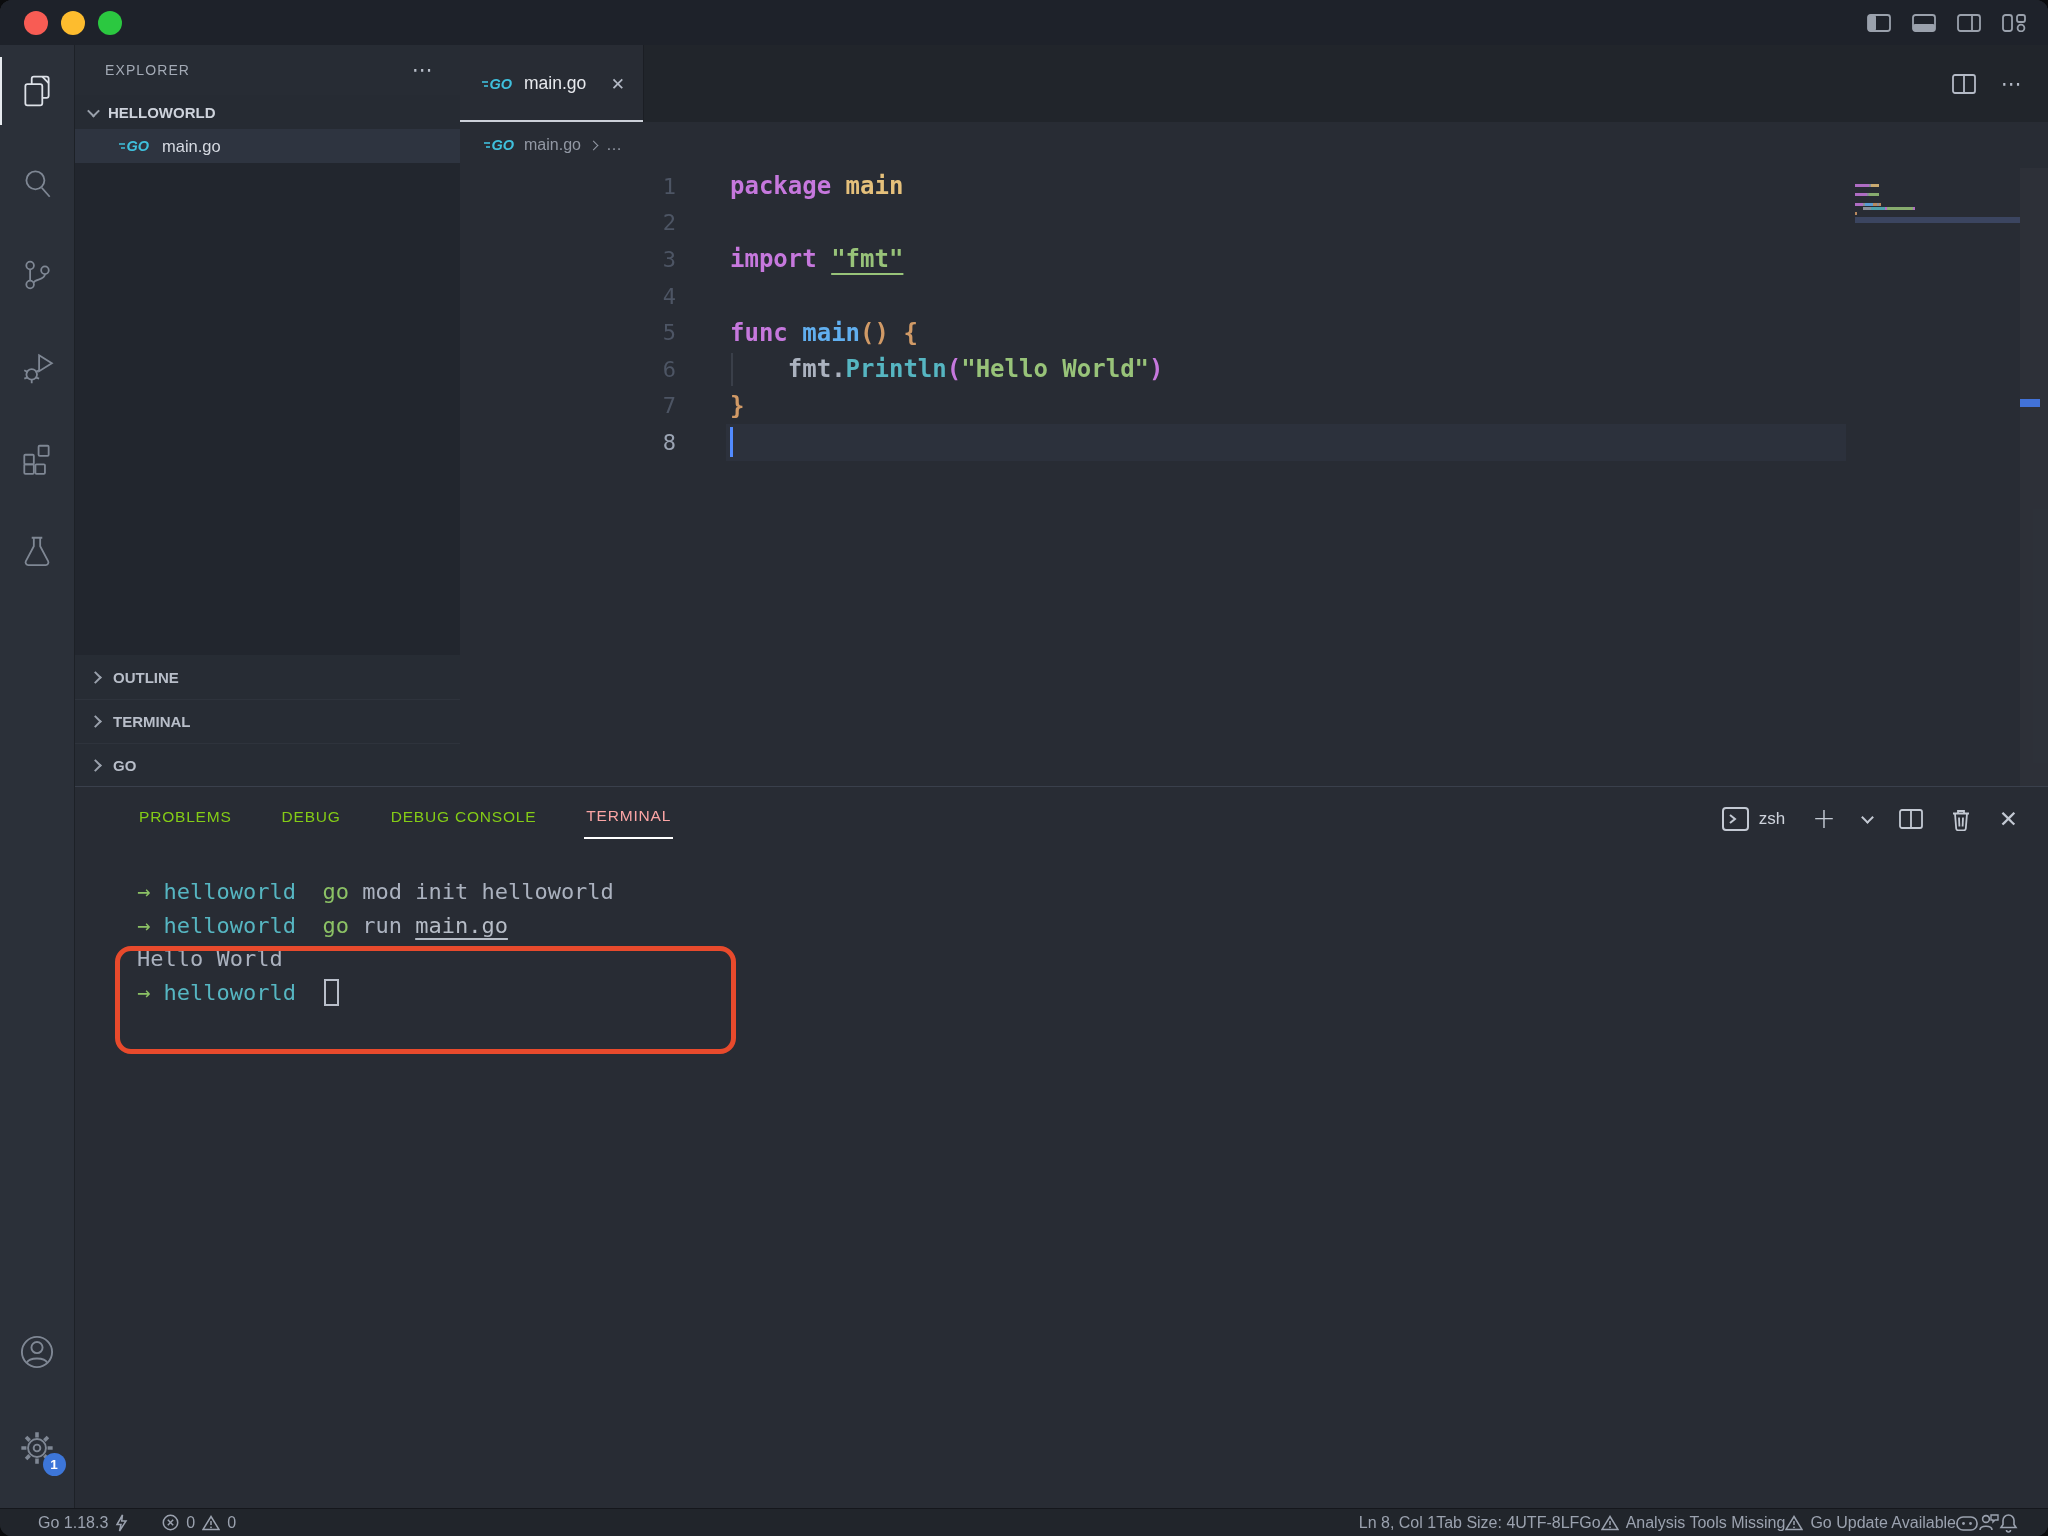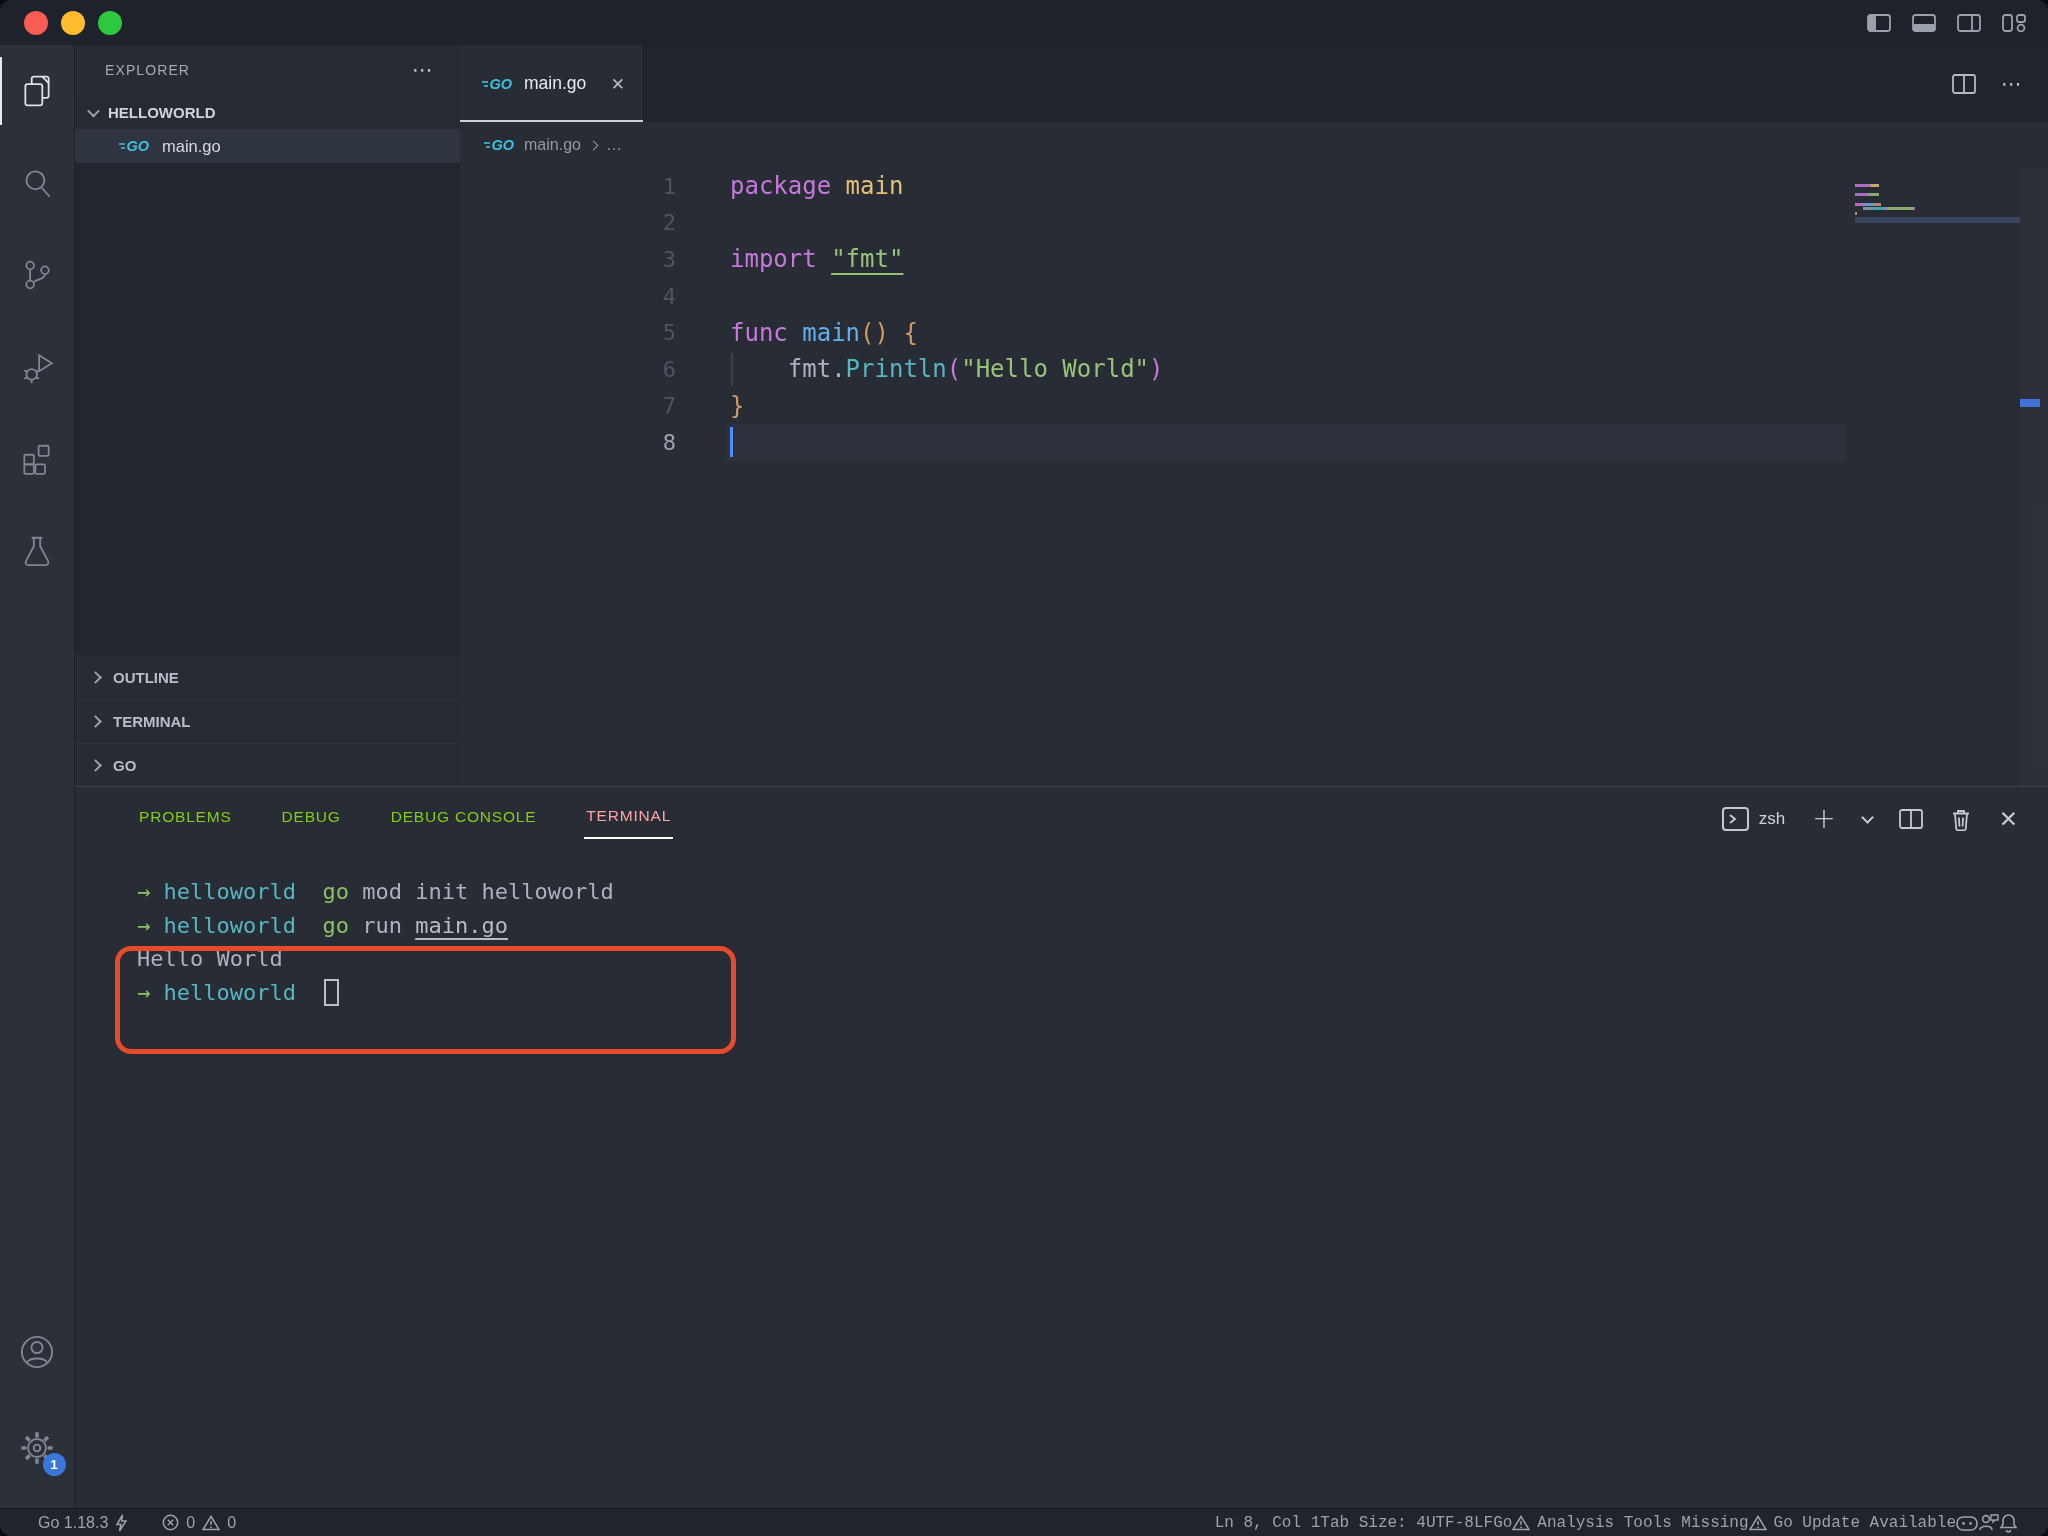--- a/index.html
+++ b/index.html
@@ -51,21 +51,21 @@
   .ed-actions{margin-left:auto;display:flex;align-items:center;gap:25px;padding-right:26px;color:#b4bac6;}
   .ed-actions .dots{font-family:"DejaVu Sans",sans-serif;font-size:21px;cursor:pointer;}
   .breadcrumb{position:absolute;left:0;top:77px;right:0;height:46px;display:flex;align-items:center;padding-left:24px;gap:9px;font-size:16px;color:#9298a4;}
   .bc-chev{width:7px;height:7px;border-right:1.8px solid #9298a4;border-bottom:1.8px solid #9298a4;transform:rotate(-45deg);display:inline-block;}
   .code{position:absolute;left:0;top:123px;right:0;bottom:0;font-family:"DejaVu Sans Mono",monospace;font-size:24px;}
   .cl{position:relative;height:36.6px;display:flex;align-items:center;white-space:pre;}
   .cl .ln{width:216px;text-align:right;color:#4d5564;font-size:22px;flex:none;}
   .cl .ct{padding-left:54px;}
   .cl.cur .ln{color:#9ba4b3;}
   .cl.cur::before{content:"";position:absolute;left:266px;width:1120px;top:0;bottom:0;background:#2c313c;}
-  .cl .ct, .cl .cursorbar{position:relative;}
+  .cl .ct, .cl .cursorbar{position:relative;font-weight:bold;}
   .cursorbar{display:inline-block;width:3px;height:30px;background:#528bff;vertical-align:middle;}
   .guide{position:absolute;left:271px;top:2px;bottom:2px;width:0;border-left:2px solid #3a3f49;}
   .tk-kw{color:#c678dd;} .tk-ty{color:#e5c07b;} .tk-fn{color:#61afef;}
   .tk-b1{color:#d19a66;} .tk-b2{color:#c678dd;} .tk-cy{color:#56b6c2;}
   .tk-str{color:#98c379;} .tk-str-u{color:#98c379;text-decoration:underline;text-underline-offset:6px;}
   .tk-pl{color:#abb2bf;}
   .minimap{position:absolute;left:1395px;top:139px;width:165px;}
   .mm-row{height:3px;margin-bottom:1.7px;display:flex;}
   .mm-row span{height:3px;display:inline-block;}
   .mm-cur{height:6px;width:165px;background:#3b4560;margin-bottom:0;}
@@ -83,21 +83,21 @@
   .pchev{width:9px;height:9px;border-right:2px solid #c3c9d3;border-bottom:2px solid #c3c9d3;transform:rotate(45deg);margin-top:-4px;cursor:pointer;}
   .pclose{font-family:"DejaVu Sans",sans-serif;font-size:23px;cursor:pointer;}
   .terminal{padding:24px 0 0 62px;font-family:"DejaVu Sans Mono",monospace;font-size:22px;}
   .tline{height:33.6px;display:flex;align-items:center;white-space:pre;color:#b6bcc6;}
   .tk-grn{color:#8cc265;} .tk-cyn{color:#56b6c2;} .tk-pl-u{color:#b6bcc6;text-decoration:underline;text-underline-offset:5px;}
   .term-cursor{display:inline-block;width:15px;height:27px;border:2px solid #b9bfca;margin-left:2px;}
   .annotation{position:absolute;left:115px;top:946px;width:621px;height:108px;border:5.5px solid #e84a2c;border-radius:16px;pointer-events:none;}
   
   .statusbar{position:absolute;left:0;right:0;bottom:0;height:28px;background:#21252b;border-top:1px solid #15171c;display:flex;align-items:center;font-size:16px;color:#9ba2af;padding:0 30px 0 38px;gap:34px;}
   .sb-item{display:flex;align-items:center;gap:7px;cursor:pointer;white-space:nowrap;}
-  .sb-right{margin-left:auto;display:flex;align-items:center;font-family:Liberation Mono, monospace;}
+  .sb-right{margin-left:auto;display:flex;align-items:center;}
   .sb-item svg{display:block;}
   .goicon{display:inline-flex;align-items:center;flex:none;}
 </style>
 </head>
 <body>
 
 <div class="window">
 
   <div class="titlebar">
     <div class="lights">

